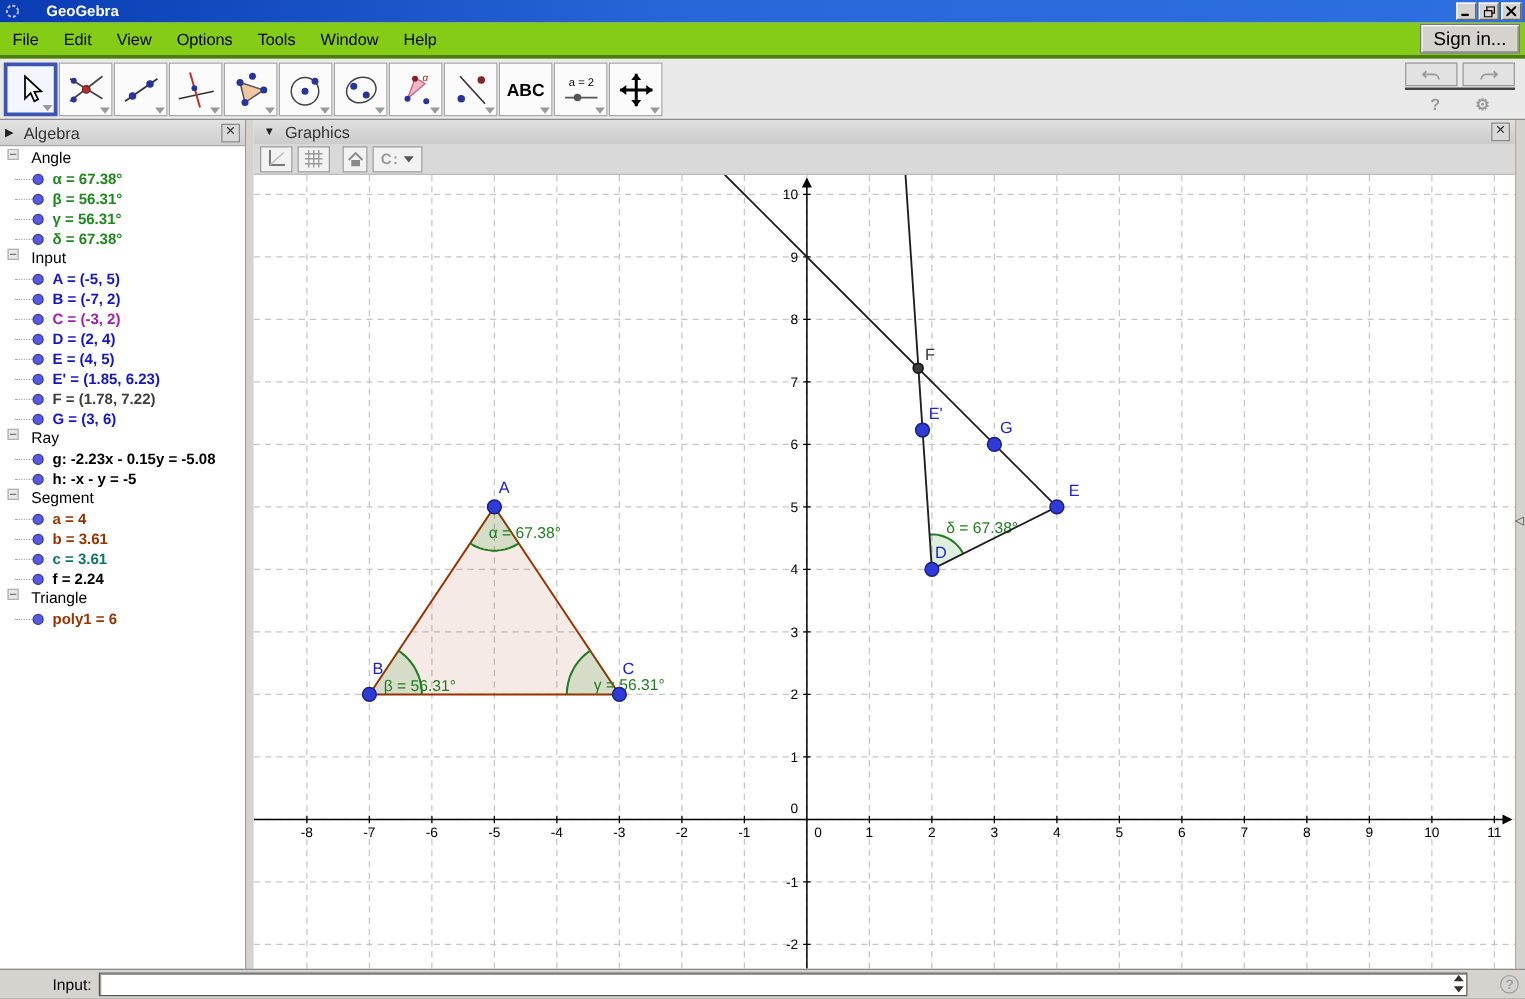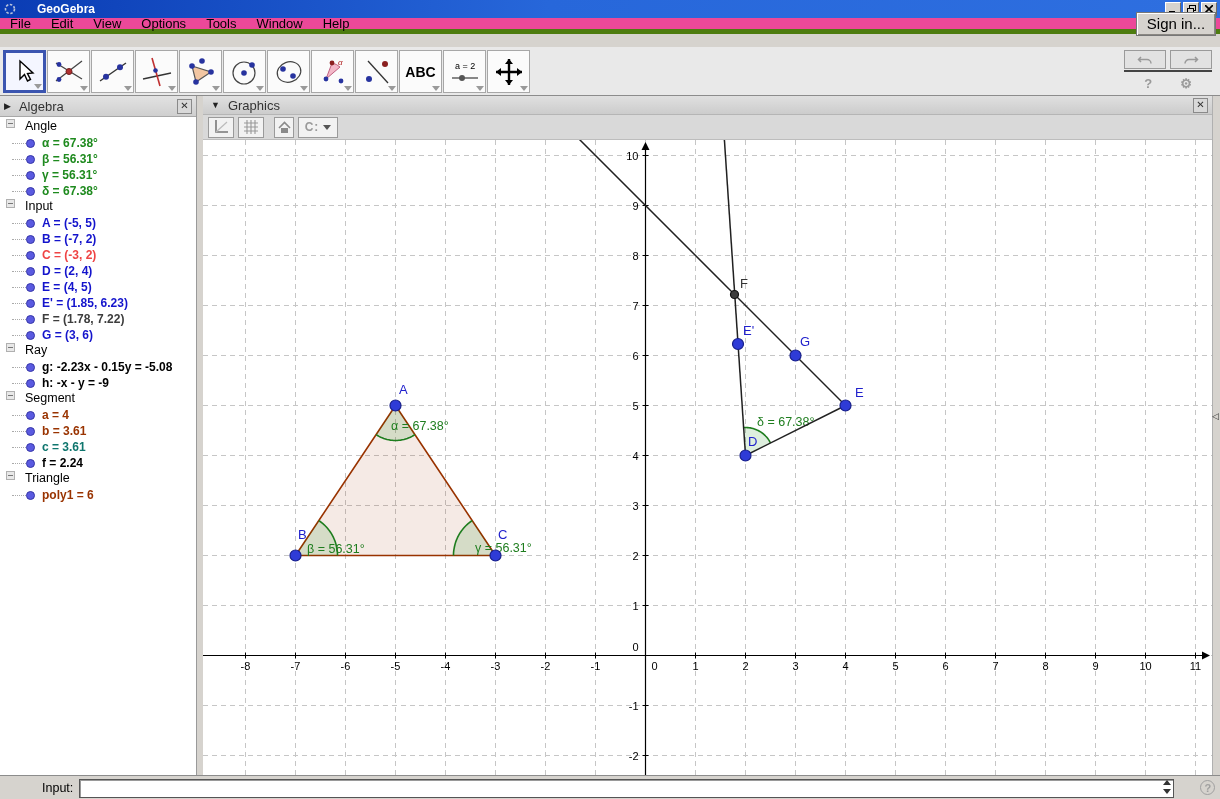--- a/index.html
+++ b/index.html
@@ -8,21 +8,21 @@
 
   
   .titlebar{position:absolute;left:0;top:0;width:1220px;height:18px;background:linear-gradient(90deg,#0a3cb4 0%,#2767da 45%,#2e6fe0 100%);display:flex;align-items:center;color:#fff;}
   .tb-logo{width:12px;height:12px;margin:0 5px 0 4px;}
   .tb-title{font-size:12px;font-weight:bold;margin-left:16px;}
   .tb-btns{margin-left:auto;display:flex;gap:2px;padding-right:3px;}
   .winbtn{width:16px;height:14px;background:#d6d3ce;border:1px solid;border-color:#ffffff #6d6a65 #6d6a65 #ffffff;display:flex;align-items:center;justify-content:center;}
   .winbtn svg{display:block;}
 
   
-  .menubar{position:absolute;left:0;top:18px;width:1220px;height:16px;background:#ec4899;display:flex;align-items:center;border-bottom:5px solid #4d7c0f;}
+  .menubar{position:absolute;left:0;top:18px;width:1220px;height:29px;background:#84cc16;display:flex;align-items:center;border-bottom:3px solid #4d7c0f;}
   .menu-item{font-size:13px;color:#000;padding:4px 10px;cursor:default;}
   .signin{margin-left:auto;margin-right:4px;width:80px;height:24px;background:#d6d3ce;border:1px solid #777;box-shadow:inset 1px 1px 0 #fff,inset -1px -1px 0 #8a8782;font-size:15px;display:flex;align-items:center;justify-content:center;}
 
   
   .toolbar{position:absolute;left:0;top:47px;width:1220px;height:49px;background:#e9e9e9;border-bottom:1px solid #8c8c8c;display:flex;align-items:flex-start;padding:3px 0 0 3px;}
   .tool{position:relative;width:43px;height:43px;background:#fbfbfb;border:1px solid #a7a7a7;margin-right:1px;display:flex;align-items:center;justify-content:center;}
   .tool.selected{border:3px solid #3b55b0;background:#f4f6ff;}
   .tool svg{display:block;}
   .dd{position:absolute;right:1px;bottom:1px;width:0;height:0;border-left:4px solid transparent;border-right:4px solid transparent;border-top:5px solid #9a9a9a;}
   .tb-right{margin-left:auto;margin-right:8px;display:flex;flex-direction:column;align-items:center;}
@@ -281,21 +281,21 @@
             <span style="color: rgb(20, 20, 204);">A = (-5, 5)</span>
           </div>
           <div class="t-item">
             <span class="guide"></span>
             <span class="marble"></span>
             <span style="color: rgb(20, 20, 204);">B = (-7, 2)</span>
           </div>
           <div class="t-item">
             <span class="guide"></span>
             <span class="marble"></span>
-            <span style="color: #ef4444;">C = (-3, 2)</span>
+            <span style="color: #a21caf;">C = (-3, 2)</span>
           </div>
           <div class="t-item">
             <span class="guide"></span>
             <span class="marble"></span>
             <span style="color: rgb(20, 20, 204);">D = (2, 4)</span>
           </div>
           <div class="t-item">
             <span class="guide"></span>
             <span class="marble"></span>
             <span style="color: rgb(20, 20, 204);">E = (4, 5)</span>
@@ -320,21 +320,21 @@
             <span>Ray</span>
           </div>
           <div class="t-item">
             <span class="guide"></span>
             <span class="marble"></span>
             <span style="color: rgb(0, 0, 0);">g: -2.23x - 0.15y = -5.08</span>
           </div>
           <div class="t-item">
             <span class="guide"></span>
             <span class="marble"></span>
-            <span style="color: rgb(0, 0, 0);">h: -x - y = -9</span>
+            <span style="color: rgb(0, 0, 0);">h: -x - y = -5</span>
           </div>
           <div class="t-sec">
             <span class="cbox"></span>
             <span>Segment</span>
           </div>
           <div class="t-item">
             <span class="guide"></span>
             <span class="marble"></span>
             <span style="color: rgb(153, 51, 0);">a = 4</span>
           </div>

